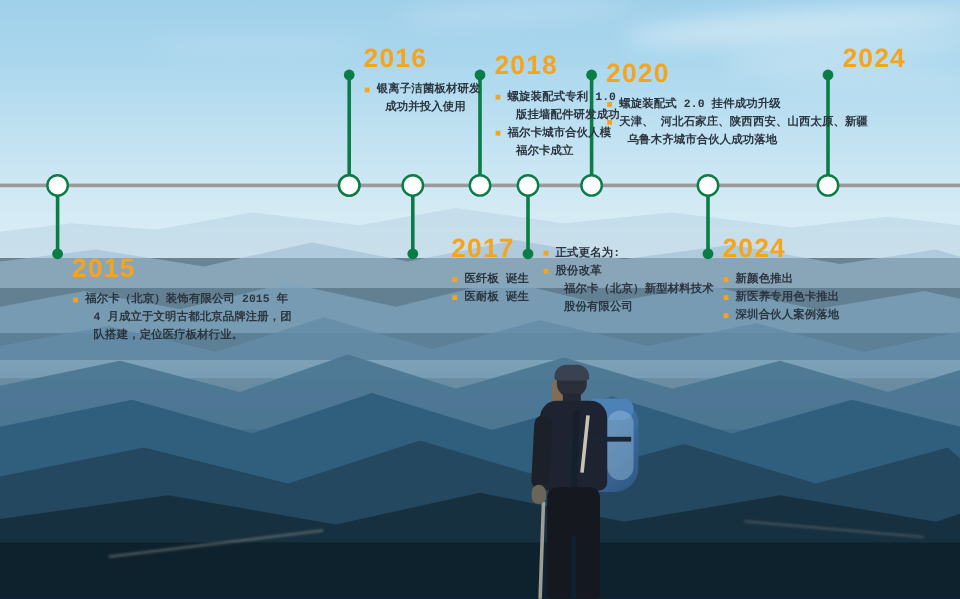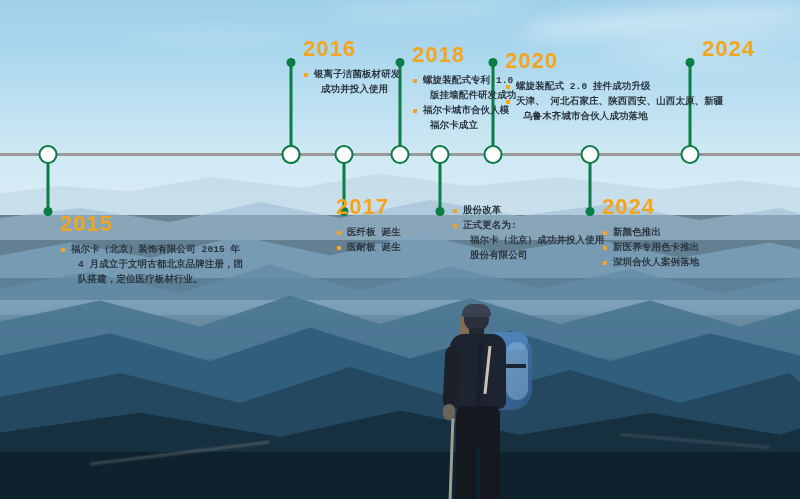--- a/index.html
+++ b/index.html
@@ -202,21 +202,21 @@
       <div class="entry above" style="left: 303px; top: 38px;">
         <div class="year">2016</div>
         <div class="bullets">
           <div class="bline has-dot">银离子洁菌板材研发</div>
           <div class="bline cont">成功并投入使用</div>
         </div>
       </div>
       <div class="stem" style="left: 344px; top: 154px; height: 58px;"></div>
       <div class="stem-dot" style="left: 344px; top: 207px;"></div>
       <div class="node" style="left: 344px;"></div>
-      <div class="entry below" style="left: 336px; top: 196px;">
+      <div class="entry below" style="left: 376px; top: 196px;">
         <div class="year">2017</div>
         <div class="bullets">
           <div class="bline has-dot">医纤板 诞生</div>
           <div class="bline has-dot">医耐板 诞生</div>
         </div>
       </div>
       <div class="stem" style="left: 400px; top: 62px; height: 92px;"></div>
       <div class="stem-dot" style="left: 400px; top: 58px;"></div>
       <div class="node" style="left: 400px;"></div>
       <div class="entry above" style="left: 412px; top: 44px;">
@@ -226,23 +226,23 @@
           <div class="bline cont">版挂墙配件研发成功</div>
           <div class="bline has-dot">福尔卡城市合伙人模</div>
           <div class="bline cont">福尔卡成立</div>
         </div>
       </div>
       <div class="stem" style="left: 440px; top: 154px; height: 58px;"></div>
       <div class="stem-dot" style="left: 440px; top: 207px;"></div>
       <div class="node" style="left: 440px;"></div>
       <div class="entry below" style="left: 452px; top: 196px;">
         <div class="bullets">
+          <div class="bline has-dot">正式更名为:</div>
           <div class="bline has-dot">股份改革</div>
-          <div class="bline has-dot">正式更名为:</div>
-          <div class="bline cont">福尔卡（北京）成功并投入使用</div>
+          <div class="bline cont">福尔卡（北京）新型材料技术</div>
           <div class="bline cont">股份有限公司</div>
         </div>
       </div>
       <div class="stem" style="left: 493px; top: 62px; height: 92px;"></div>
       <div class="stem-dot" style="left: 493px; top: 58px;"></div>
       <div class="node" style="left: 493px;"></div>
       <div class="entry above" style="left: 505px; top: 50px;">
         <div class="year">2020</div>
         <div class="bullets">
           <div class="bline has-dot">螺旋装配式 2.0 挂件成功升级</div>

